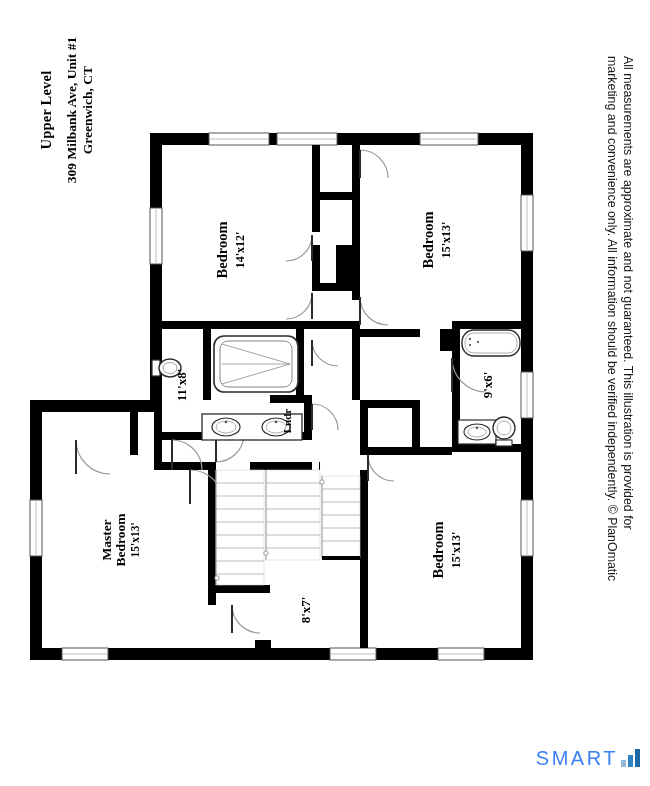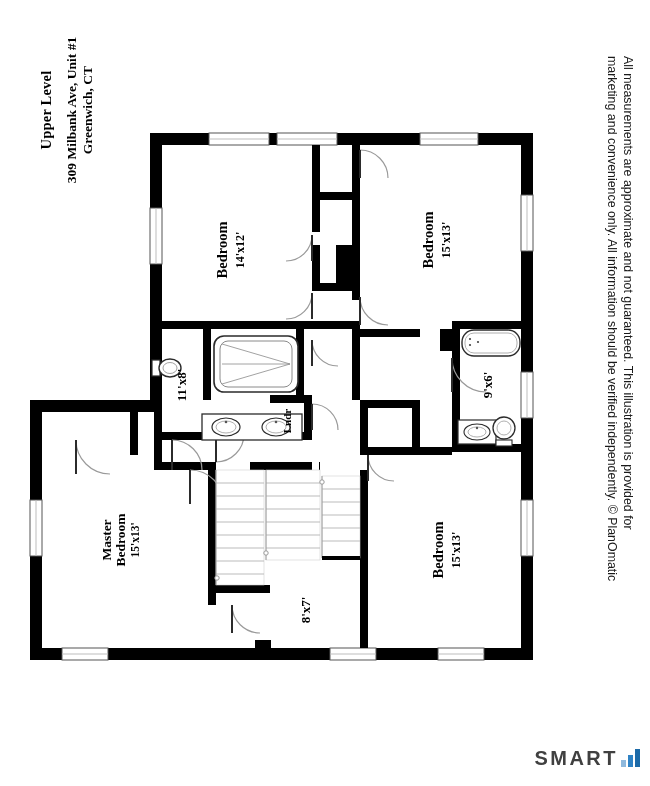--- a/index.html
+++ b/index.html
@@ -86,22 +86,22 @@
     right: 10px;
     bottom: 18px;
     display: flex;
     align-items: flex-end;
     gap: 3px;
   }
   .logo-word {
     font-family: "Liberation Sans", sans-serif;
     font-size: 20px;
     letter-spacing: 2.5px;
-    color: #404040;
-    font-weight: 700;
+    color: #3b82f6;
+    font-weight: 400;
     line-height: 1;
   }
   .logo-bars {
     display: flex;
     align-items: flex-end;
     gap: 2px;
     padding-bottom: 1px;
   }
   .logo-bars i {
     display: block;

